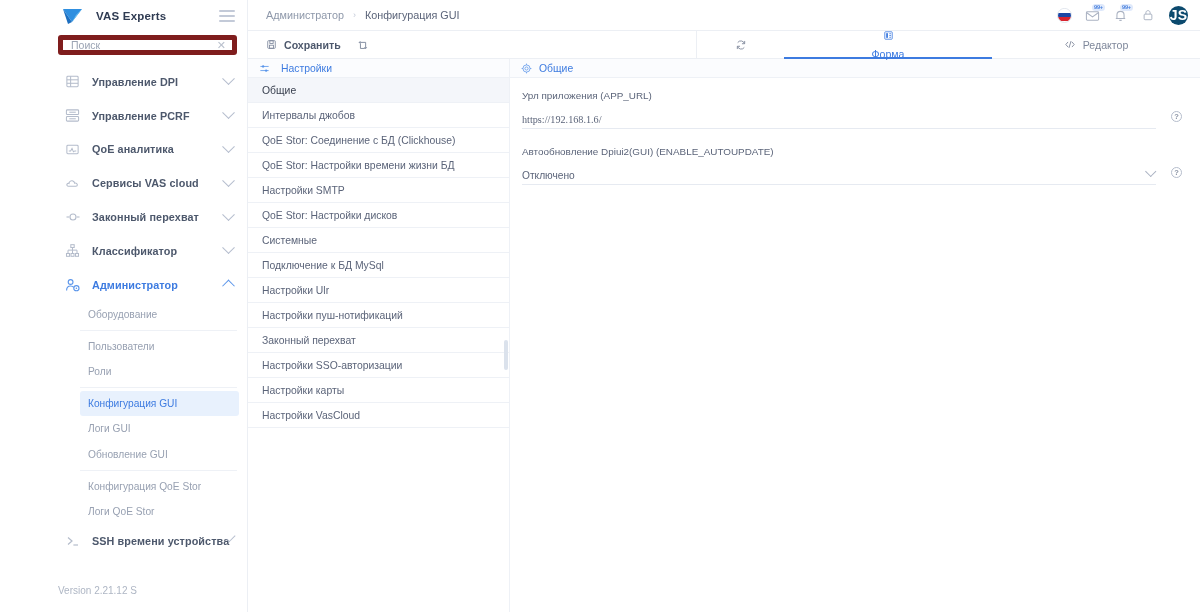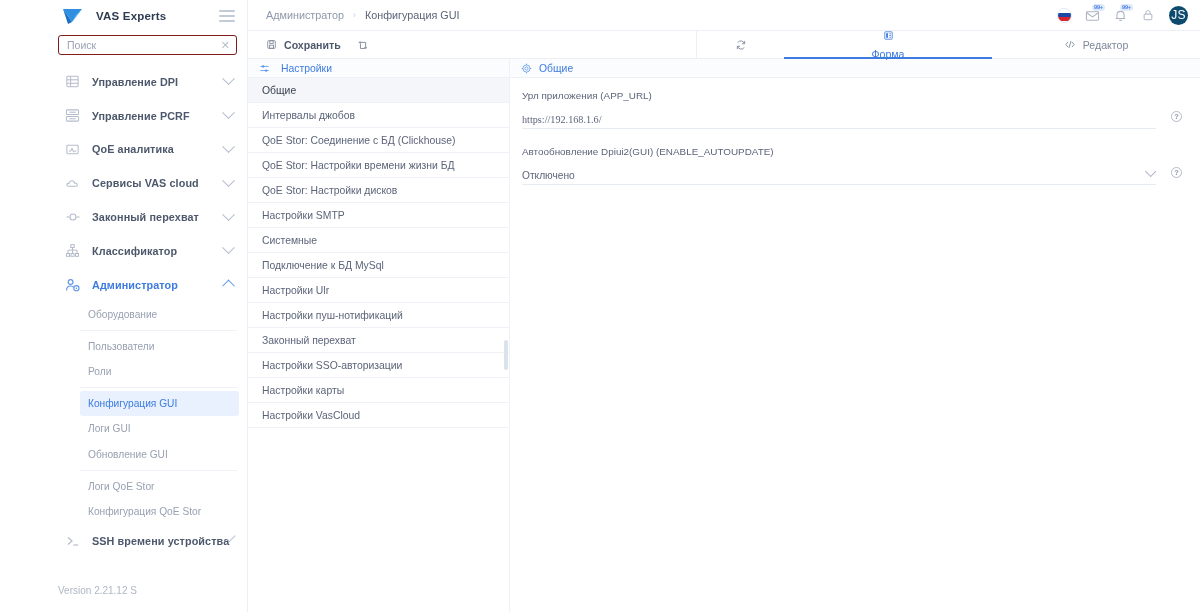--- a/index.html
+++ b/index.html
@@ -36,21 +36,21 @@
   }
   .hamburger {
     margin-left: auto; width: 16px; height: 12px;
     display: flex; flex-direction: column; justify-content: space-between;
     cursor: pointer;
   }
   .hamburger span { display: block; height: 2px; background: #c3cad8; border-radius: 1px; }
 
   .search-wrap { padding: 4px 10px 8px 10px; }
   .search-box {
-    height: 20px; border: 1px solid #7f1d1d; border-radius: 3px;
+    height: 20px; border: 5px solid #7f1d1d; border-radius: 3px;
     display: flex; align-items: center; padding: 0 6px 0 8px;
     background: #fff;
   }
   .search-box input {
     border: 0; outline: none; flex: 1 1 auto;
     font-family: "Liberation Sans", sans-serif;
     font-size: 10.5px; color: #6d7688; background: transparent;
   }
   .search-box input::placeholder { color: #9aa3b3; }
   .search-clear {
@@ -130,21 +130,21 @@
   .badge {
     position: absolute; top: -4px; left: 7px;
     background: #dfe9fb; color: #4a82de;
     font-size: 5.6px; font-weight: bold;
     border-radius: 5px; padding: 1px 2px; line-height: 1;
     letter-spacing: -.2px;
   }
   .avatar {
     width: 19px; height: 19px; border-radius: 50%;
     background: #0c4a6e; color: #ffffff;
-    font-size: 12px; font-weight: normal;
+    font-size: 14px; font-weight: bold;
     display: flex; align-items: center; justify-content: center;
     cursor: pointer; letter-spacing: .3px;
   }
 
   .toolbar {
     height: 28px; flex: 0 0 28px;
     border-bottom: 1px solid #eceff4;
     display: flex; align-items: stretch;
     background: #fff;
   }
@@ -374,24 +374,24 @@
           <span>Конфигурация GUI</span>
         </div>
         <div class="sub-item">
           <span>Логи GUI</span>
         </div>
         <div class="sub-item">
           <span>Обновление GUI</span>
         </div>
         <div class="sub-sep"></div>
         <div class="sub-item">
+          <span>Конфигурация QoE Stor</span>
+        </div>
+        <div class="sub-item">
           <span>Логи QoE Stor</span>
-        </div>
-        <div class="sub-item">
-          <span>Конфигурация QoE Stor</span>
         </div>
       </div>
 
       <div class="nav-group">
         <span class="nav-ico">
           <svg width="16" height="16" viewBox="0 0 16 16" fill="none" stroke="currentColor" stroke-width="1.2">
             <polyline points="3,4.5 7,8 3,11.5"></polyline>
             <line x1="8.4" y1="12" x2="13" y2="12"></line>
           </svg>
         </span>
@@ -531,24 +531,24 @@
           <div class="set-item">
             <span>Интервалы джобов</span>
           </div>
           <div class="set-item">
             <span>QoE Stor: Соединение с БД (Clickhouse)</span>
           </div>
           <div class="set-item">
             <span>QoE Stor: Настройки времени жизни БД</span>
           </div>
           <div class="set-item">
+            <span>Настройки SMTP</span>
+          </div>
+          <div class="set-item">
             <span>QoE Stor: Настройки дисков</span>
-          </div>
-          <div class="set-item">
-            <span>Настройки SMTP</span>
           </div>
           <div class="set-item">
             <span>Системные</span>
           </div>
           <div class="set-item">
             <span>Подключение к БД MySql</span>
           </div>
           <div class="set-item">
             <span>Настройки Ulr</span>
           </div>

